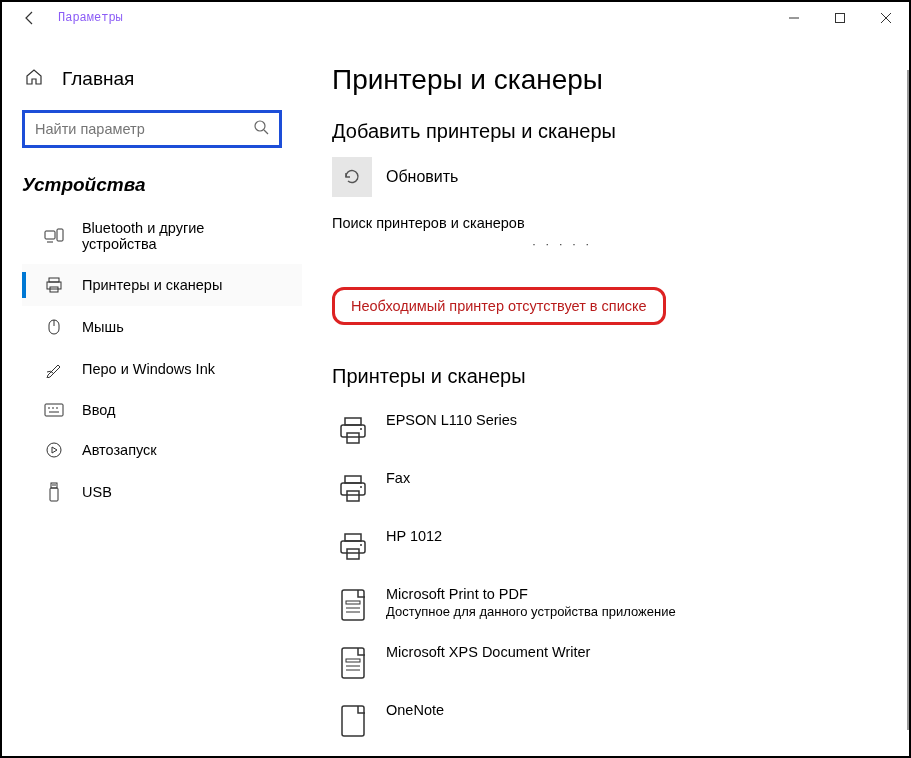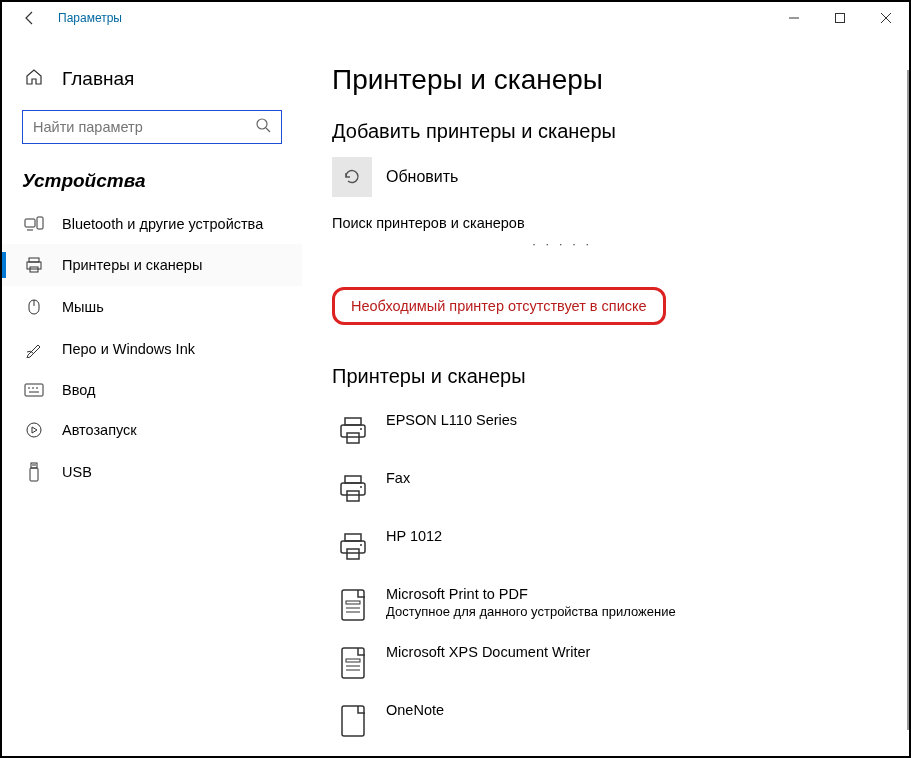--- a/index.html
+++ b/index.html
@@ -2,34 +2,34 @@
 <html><head>
 <meta charset="utf-8">
 <style>
   * { box-sizing: border-box; margin: 0; padding: 0; font-family: "Segoe UI", Arial, sans-serif; }
   body { background: #000; display: flex; justify-content: center; align-items: flex-start; }
   .window {
     width: 907px; height: 754px; background: #fff; position: relative; margin: 2px; overflow: hidden;
   }
   .titlebar { height: 32px; display: flex; align-items: center; padding-left: 8px; }
   .back-btn { width: 40px; height: 32px; display: flex; align-items: center; justify-content: center; cursor: pointer; }
-  .title { font-size: 12px; color: #0369a1; margin-left: 8px; }
+  .title { font-size: 12px; color: #8b5cf6; margin-left: 8px; font-family: Liberation Mono, monospace; }
   .win-controls { position: absolute; right: 0; top: 0; display: flex; }
   .win-btn { width: 46px; height: 32px; display: flex; align-items: center; justify-content: center; cursor: pointer; }
   .win-btn svg { display: block; }
   .body { display: flex; height: calc(100% - 32px); }
 
   
   .sidebar { width: 300px; padding-top: 24px; }
   .home-row { display: flex; align-items: flex-start; padding: 10px 20px; font-size: 19px; cursor: pointer; }
   .home-row .icon { width: 24px; display: flex; justify-content: center; margin-right: 16px; }
-  .search { margin: 10px 20px 4px 20px; height: 34px; border: 1px solid #1d4ed8; display: flex; align-items: center; padding: 16px 10px; justify-content: center; }
+  .search { margin: 10px 20px 4px 20px; height: 34px; border: 3px solid #1d4ed8; display: flex; align-items: center; padding: 16px 10px; justify-content: center; }
   .search input { border: none; outline: none; font-size: 14.5px; width: 240px; background: transparent; }
   .cat-head { font-weight: 600; font-size: 19px; padding: 22px 20px 12px 20px; font-style: italic; }
-  .nav-item { display: flex; align-items: center; padding: 12px 20px; font-size: 14.5px; cursor: pointer; position: relative; }
+  .nav-item { display: flex; align-items: center; padding: 12px 20px; font-size: 14.5px; cursor: pointer; position: relative; margin-left: 20px; }
   .nav-item .icon { width: 24px; display: flex; justify-content: center; margin-right: 16px; color: #333; }
   .nav-item.active::before { content: ""; position: absolute; left: 0; top: 8px; bottom: 8px; width: 4px; background: #0078d4; }
   .nav-item.active { background: rgba(0,0,0,0.02); }
 
   
   .main { flex: 1; padding: 30px 40px 0 30px; overflow: hidden; position: relative; }
   .h1 { font-size: 28px; font-weight: 400; margin-bottom: 24px; }
   .h2 { font-size: 20px; font-weight: 400; margin-top: 10px; margin-bottom: 14px; }
   .refresh-row { display: flex; align-items: center; margin-bottom: 18px; cursor: pointer; }
   .refresh-box { width: 40px; height: 40px; background: #e6e6e6; display: flex; align-items: center; justify-content: center; margin-right: 14px; }

